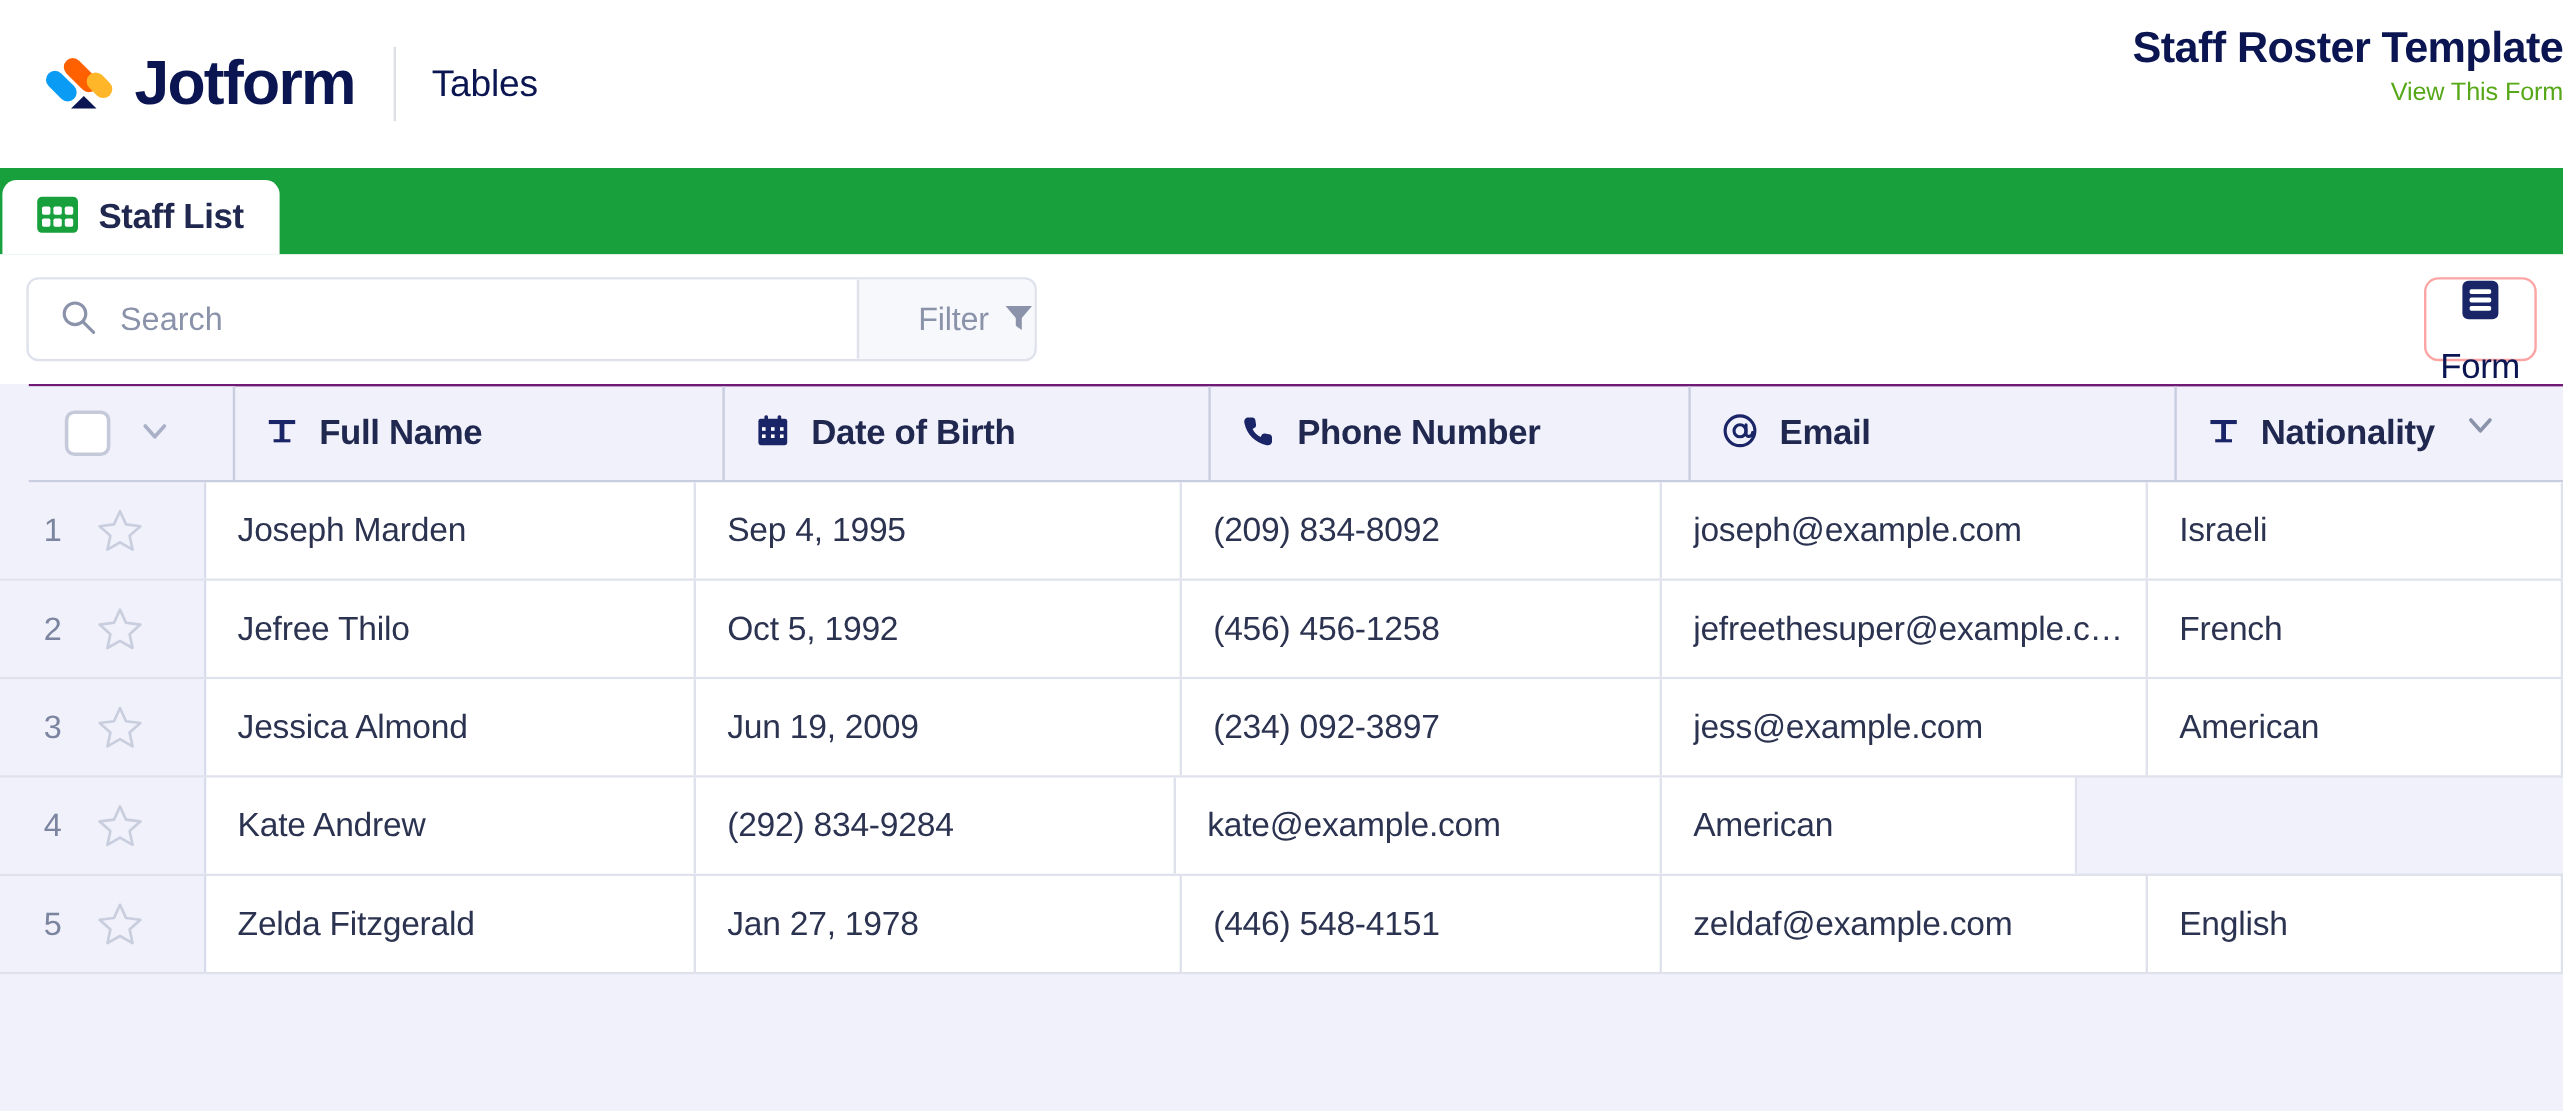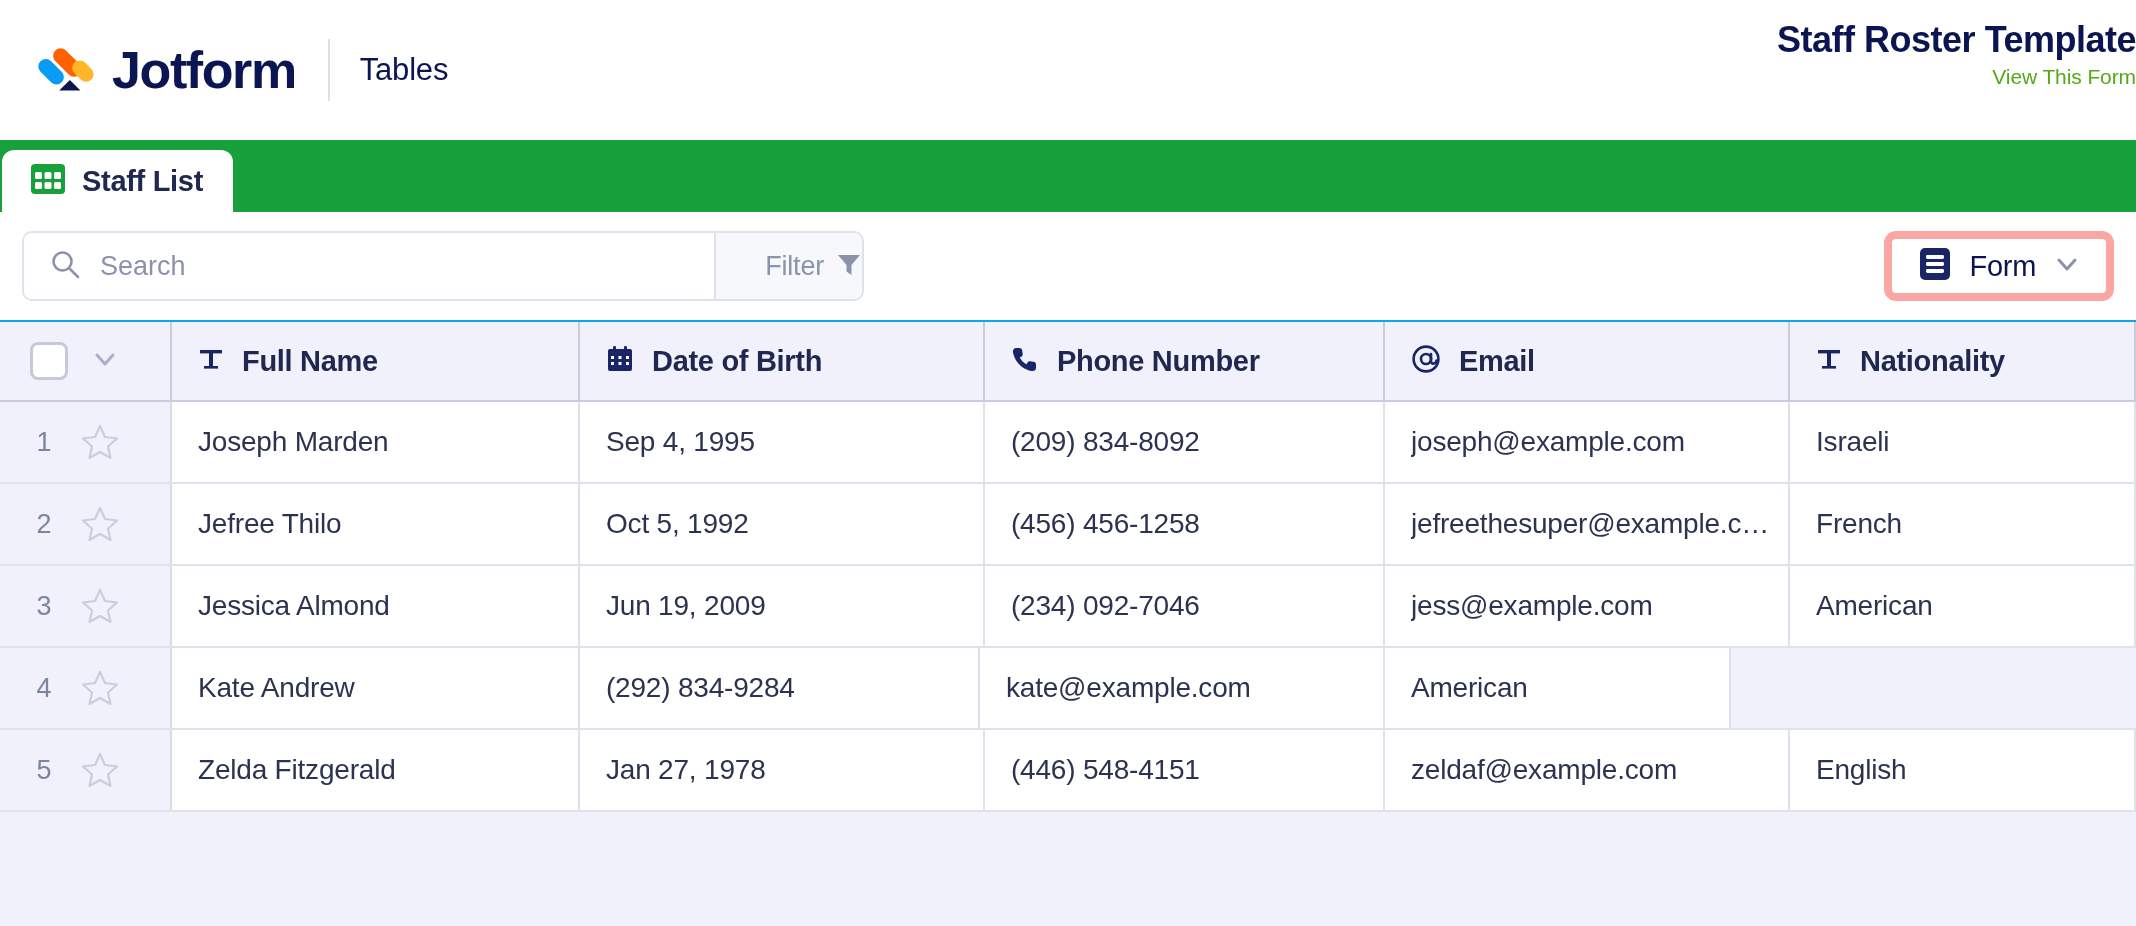--- a/index.html
+++ b/index.html
@@ -193,48 +193,50 @@
   .filter-label {
     font-size: 27px;
     color: #8b93ab;
     letter-spacing: -0.2px;
   }
   .form-btn {
     margin-left: auto;
     display: flex;
     align-items: center;
     gap: 18px;
-    border: 8px solid #fca5a5;
+    border: 2px solid #fca5a5;
     border-radius: 12px;
     height: 70px;
-    padding: 0 26px;
+    padding: 0 12px;
     background: #fff;
     cursor: pointer;
+    flex-direction: column;
   }
   .form-btn-label {
     font-size: 29px;
     color: #0a1551;
     letter-spacing: -0.3px;
   }
 
   
   .table-area {
     background: #f0f1fa;
     height: 606px;
     overflow: hidden;
   }
   .row {
     display: flex;
     align-items: stretch;
   }
   .head-row {
     height: 82px;
     background: #f0f1fa;
-    border-top: 2px solid #0ea5e9;
+    border-top: 2px solid #701a75;
     border-bottom: 2px solid #c9cde0;
+    margin-left: 24px;
   }
   .gutter {
     width: 172px;
     flex: none;
     background: #f0f1fa;
     display: flex;
     align-items: center;
     gap: 22px;
     padding-left: 30px;
     border-right: 2px solid #d8dcea;
@@ -523,21 +525,21 @@
         </svg>
       </span>
     </div>
     <div class="cell col-1">
         <span>Jessica Almond</span>
       </div>
     <div class="cell col-2">
         <span>Jun 19, 2009</span>
       </div>
     <div class="cell col-3">
-        <span>(234) 092-7046</span>
+        <span>(234) 092-3897</span>
       </div>
     <div class="cell col-4">
         <span>jess@example.com</span>
       </div>
     <div class="cell col-5">
         <span>American</span>
       </div>
   </div>
 
   <div class="row data-row">

